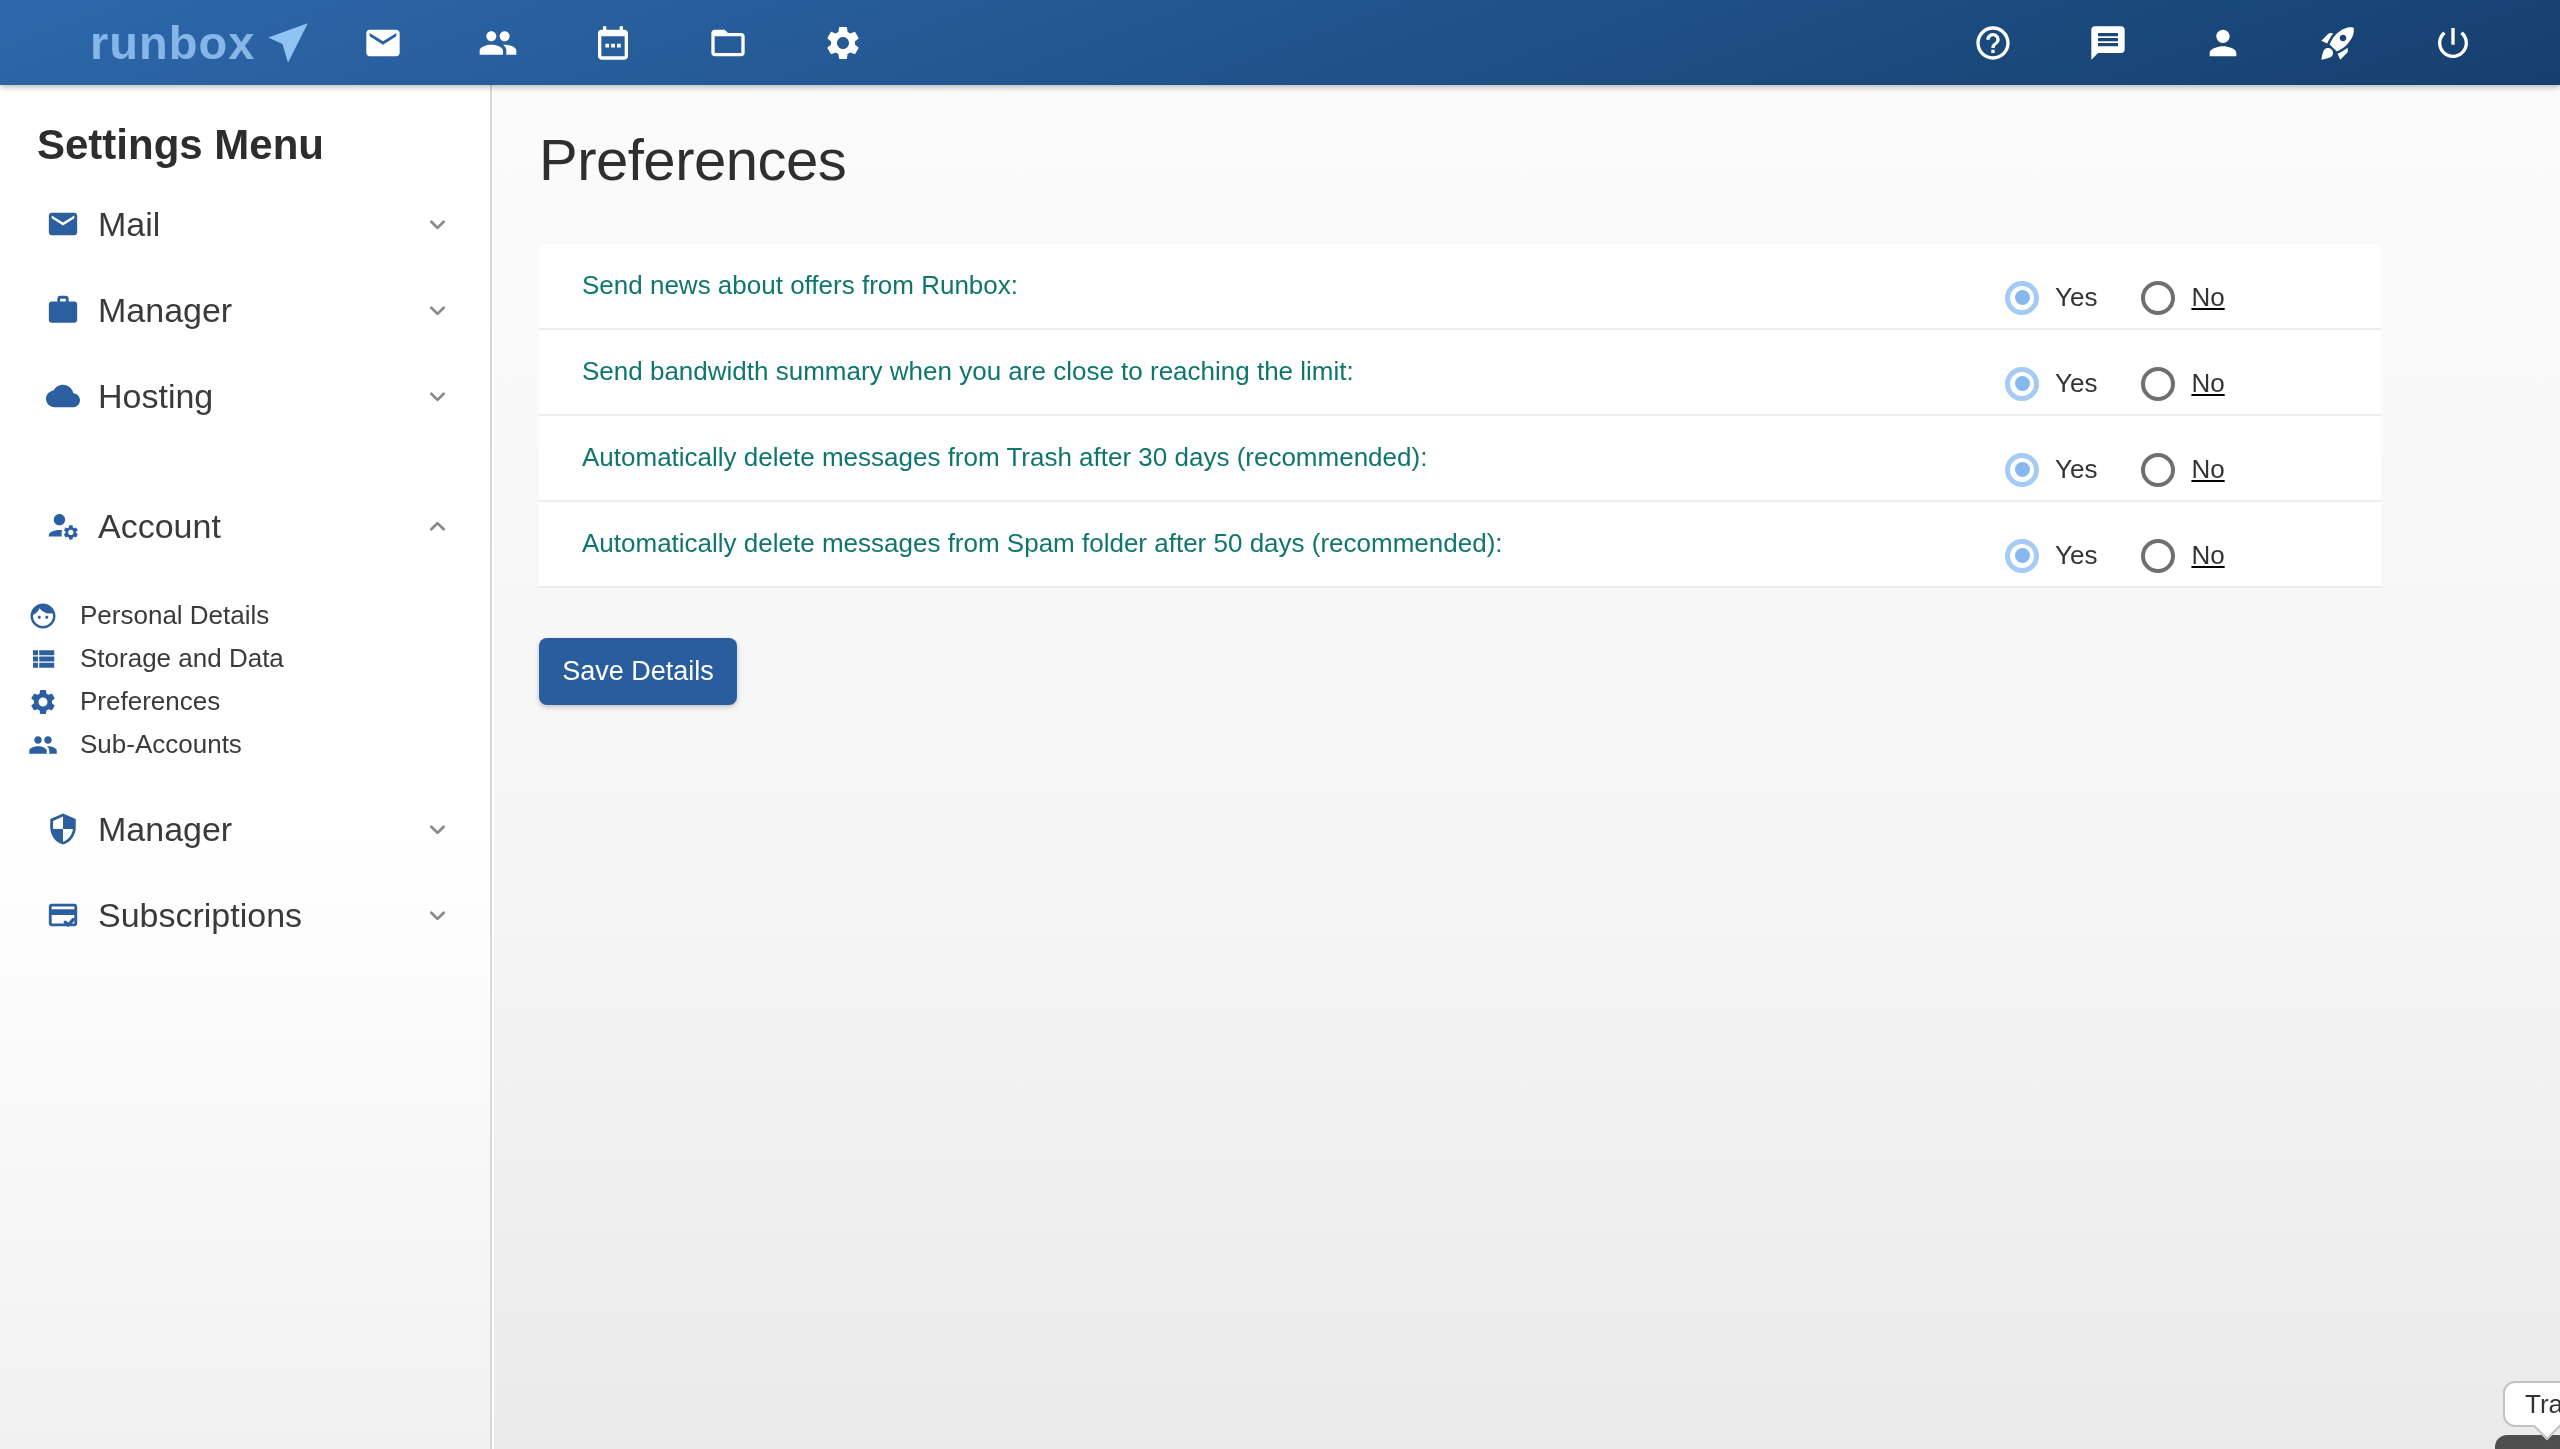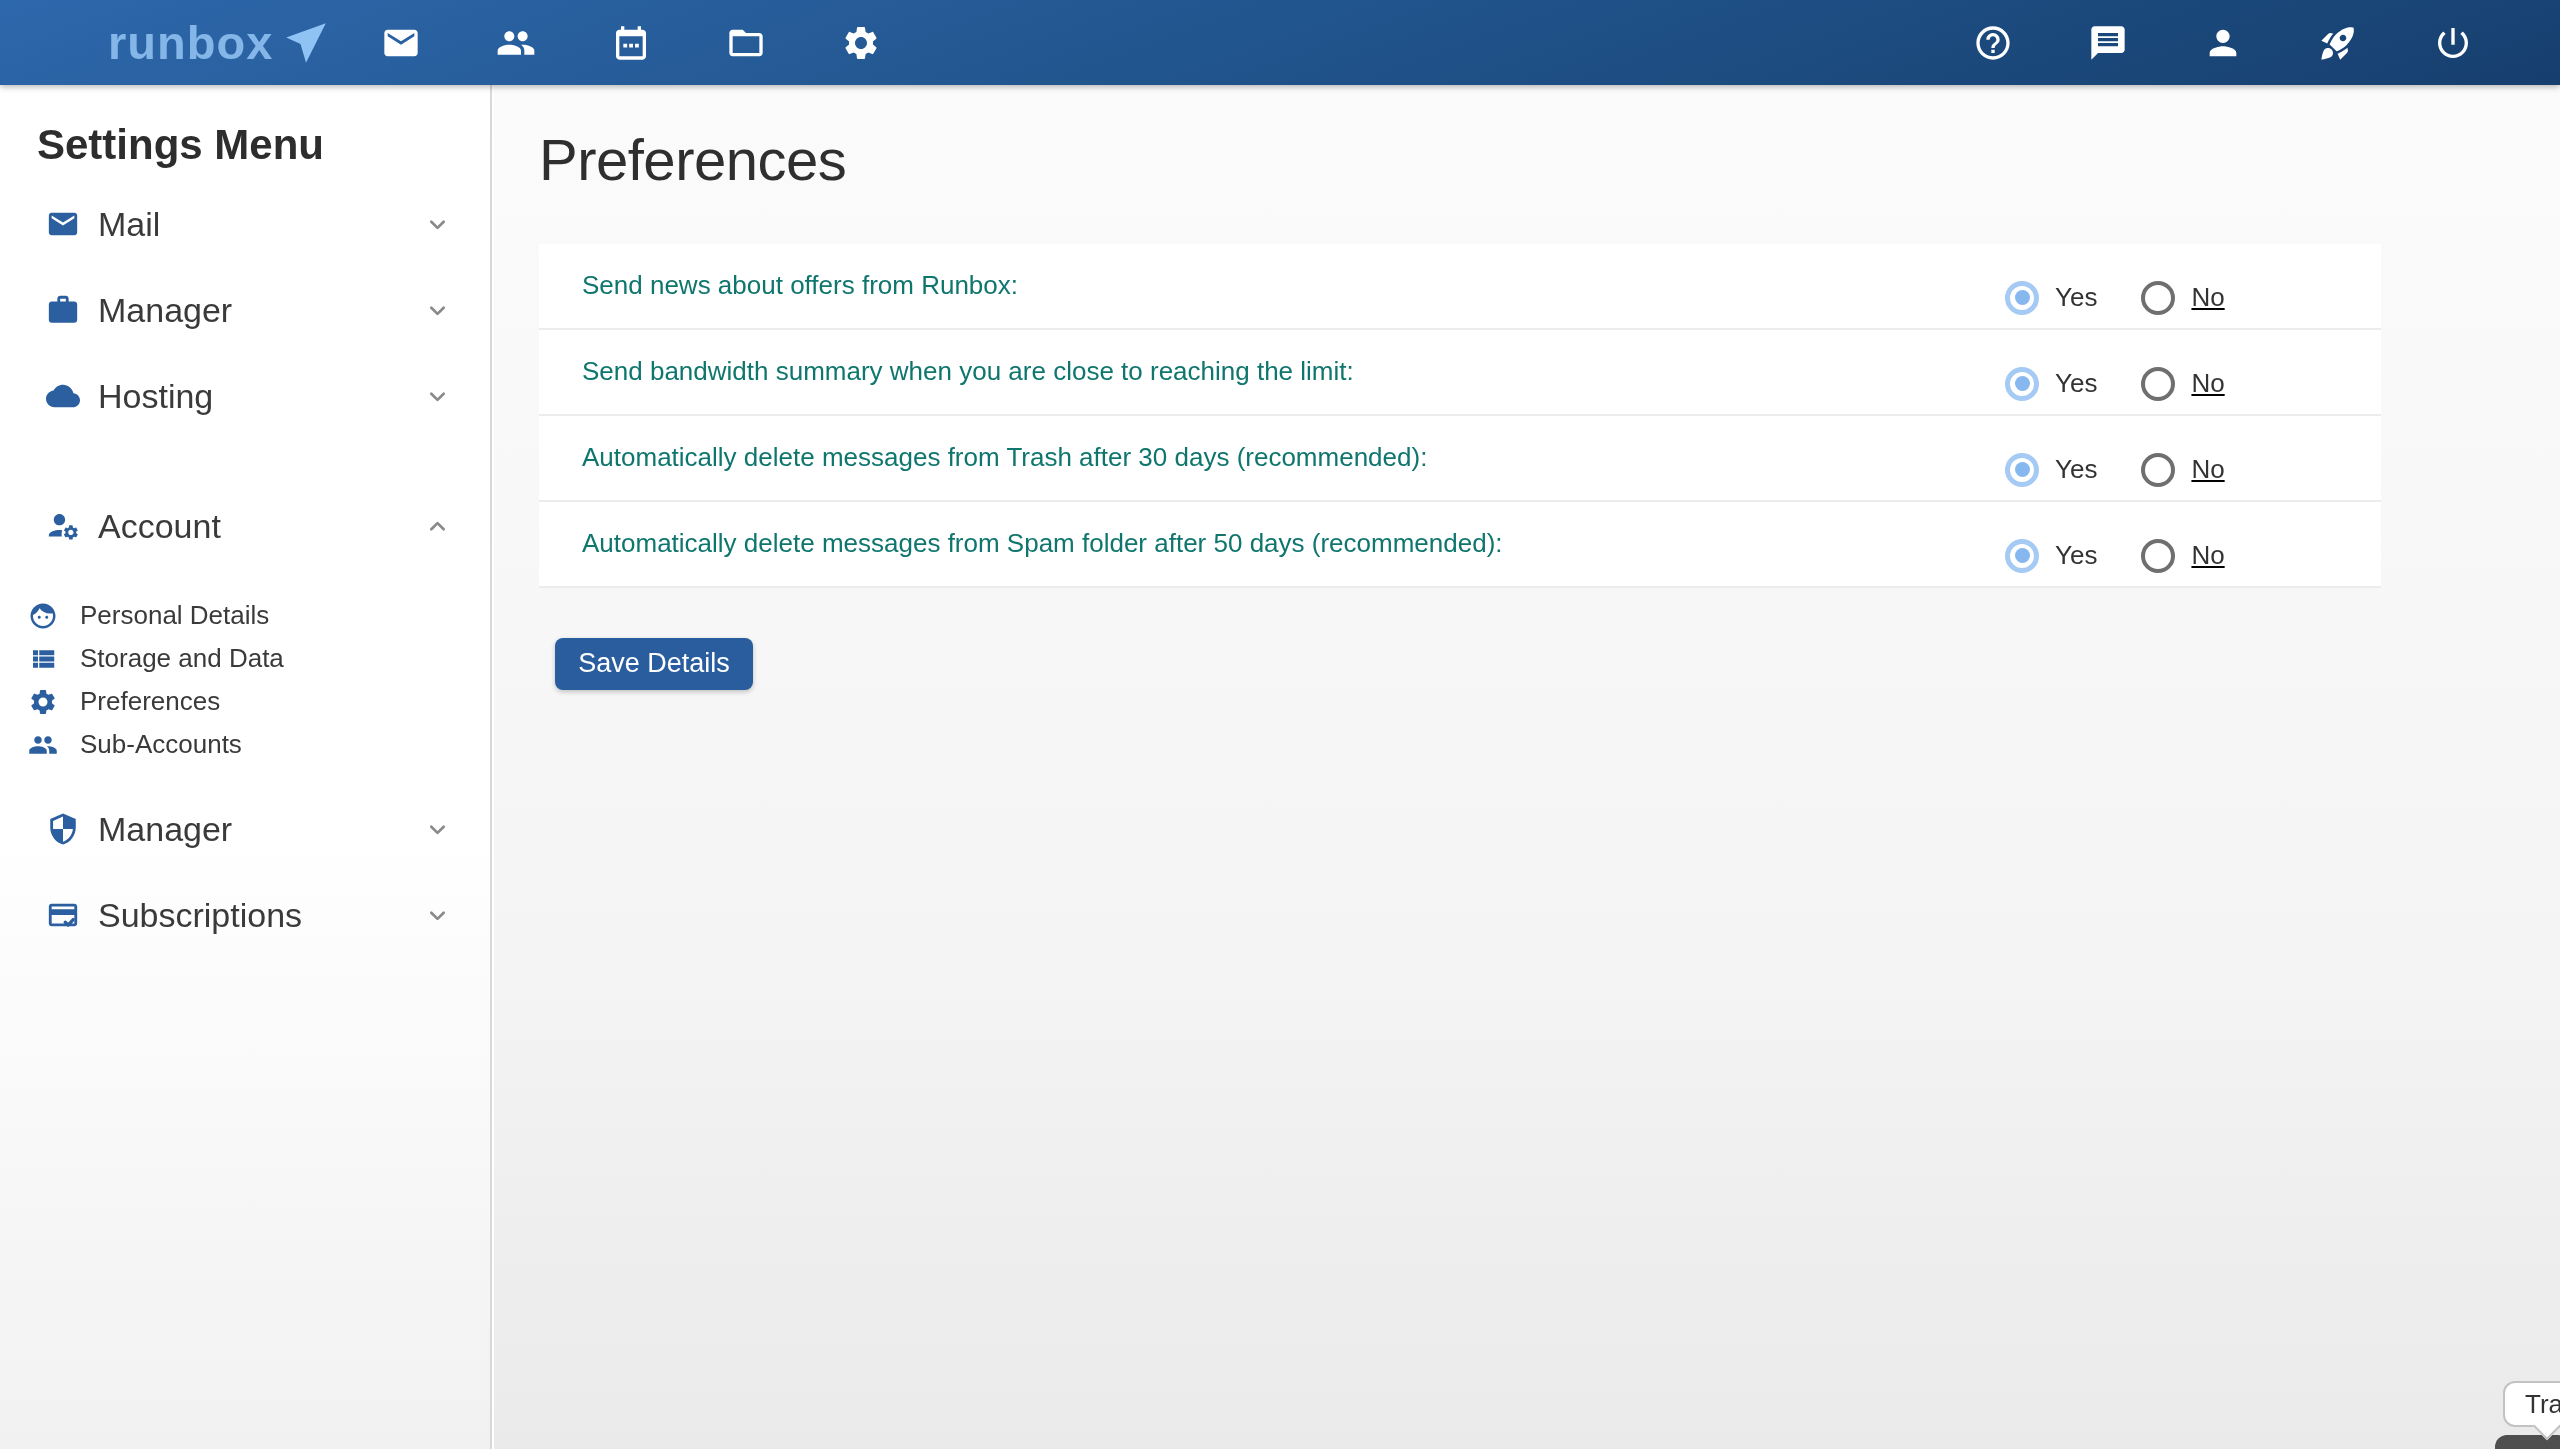--- a/index.html
+++ b/index.html
@@ -16,21 +16,21 @@
     position:absolute; top:0; left:0; right:0; height:85px;
     background:linear-gradient(160deg, var(--nav-top) 0%, var(--nav-mid) 45%, var(--nav-bottom) 100%);
     display:flex; align-items:center;
     padding:0 87px 0 90px;
     box-shadow:0 2px 6px rgba(0,0,0,.28);
     z-index:10;
   }
   .logo { display:flex; align-items:center; cursor:pointer; }
   .logo-text {
     font-size:47px; font-weight:bold; letter-spacing:1px;
-    color:var(--logo-blue); line-height:1;margin-left:18px;
+    color:var(--logo-blue); line-height:1;
   }
   .logo-seven { width:46px; height:44px; margin-left:10px; }
   .nav-left { display:flex; align-items:center; gap:75px; margin-left:52px; }
   .nav-right { display:flex; align-items:center; gap:75px; margin-left:auto; }
   .nav-btn { width:40px; height:40px; color:#ffffff; cursor:pointer; }
   .nav-btn svg { width:40px; height:40px; display:block; }
 
   
   .sidebar {
     position:absolute; top:85px; left:0; bottom:0; width:492px;
@@ -83,27 +83,26 @@
   .radio-circle {
     width:34px; height:34px; border-radius:50%;
     display:flex; align-items:center; justify-content:center; flex:none;
   }
   .radio-circle.sel { border:5px solid var(--radio-ring); }
   .radio-circle.sel .dot { width:15px; height:15px; border-radius:50%; background:var(--radio-dot); }
   .radio-circle.unsel { border:4px solid #6f6f6f; }
   .radio-label { margin-left:16px; font-size:26px; color:#333333; }
 
   .save-btn {
-    margin-top:50px; width:198px; height:52px;
+    margin-top:50px; width:198px; height:67px;
     background:var(--button-blue); color:#ffffff;
     font-family:inherit; font-size:27px;
     border:none; border-radius:8px; cursor:pointer;
     box-shadow:0 2px 5px rgba(0,0,0,.22);
     display:block;
-    margin-left:16px;
   }
 
   
   .tooltip {
     position:absolute; left:2503px; top:1381px; width:170px; height:46px;
     background:#ffffff; border:2px solid #c2c2c2; border-radius:12px;
     display:flex; align-items:center; padding-left:20px;
     font-size:26px; color:#333333; z-index:20; white-space:nowrap;
   }
   .tooltip-tail {

